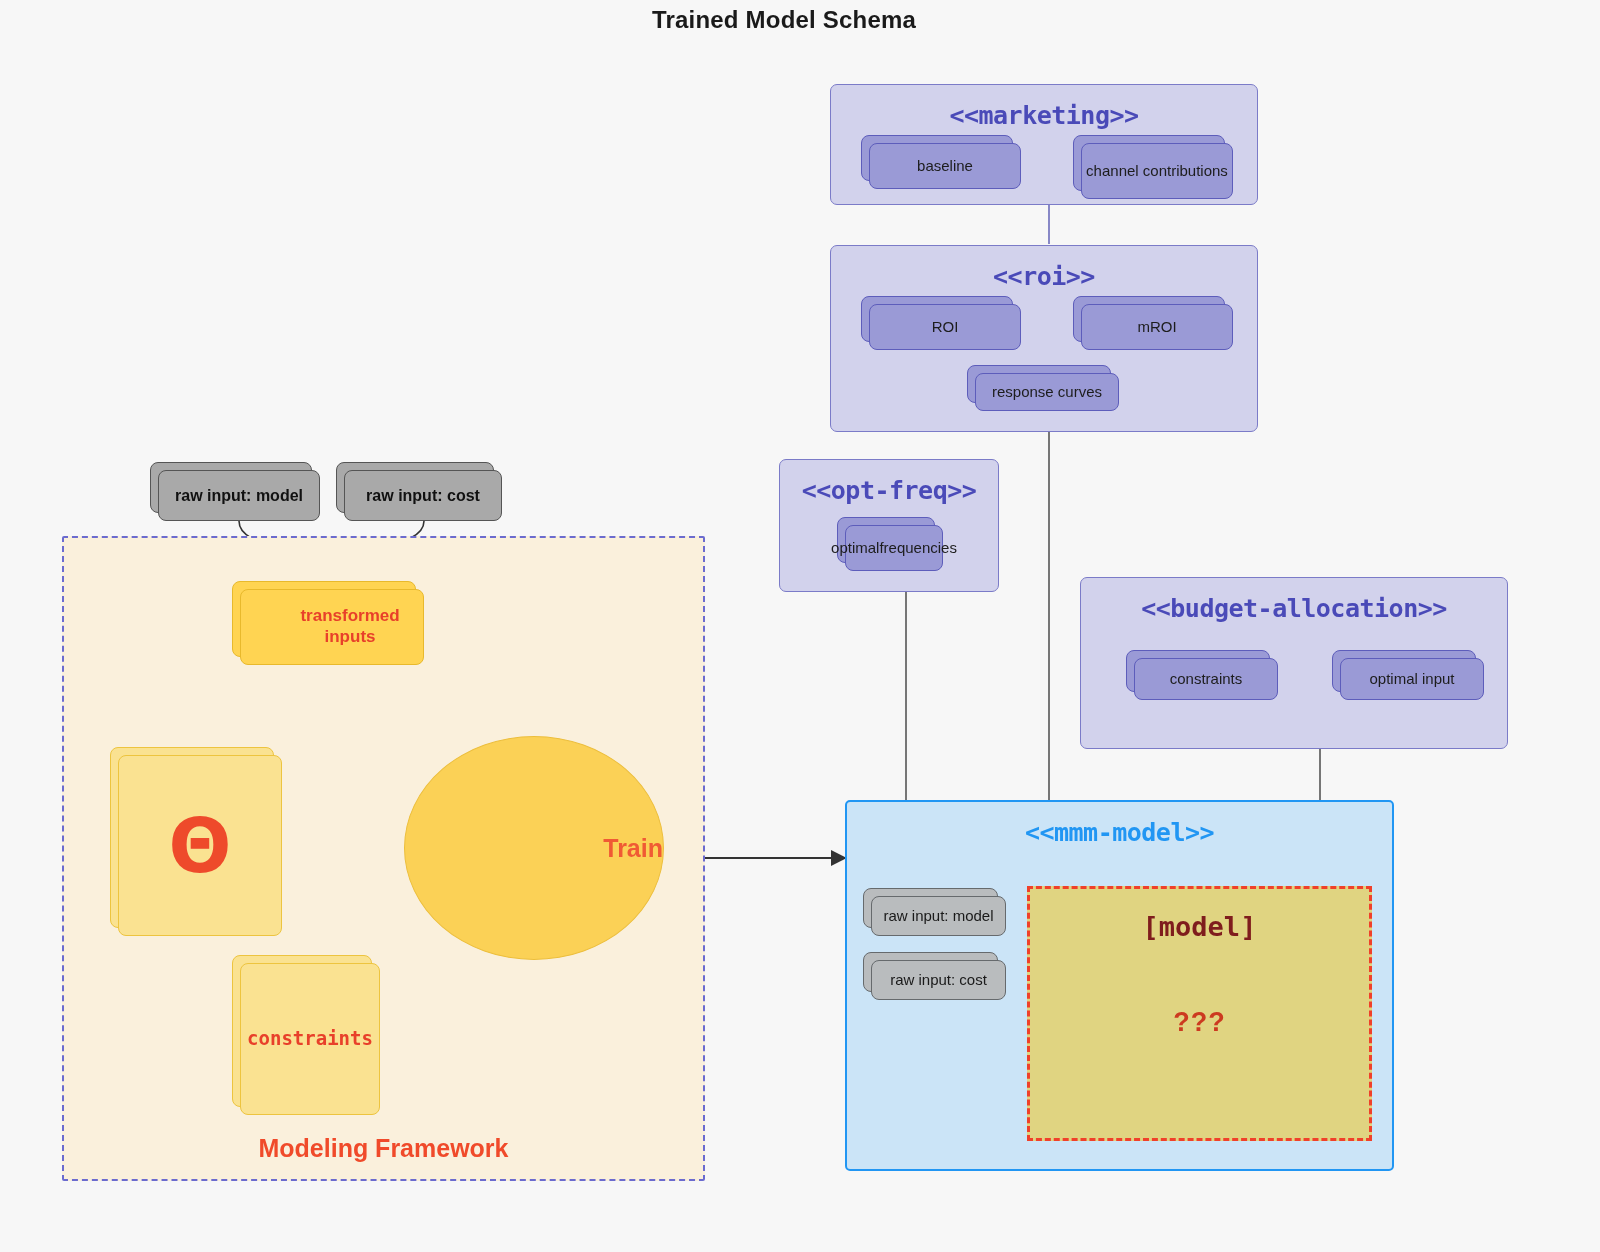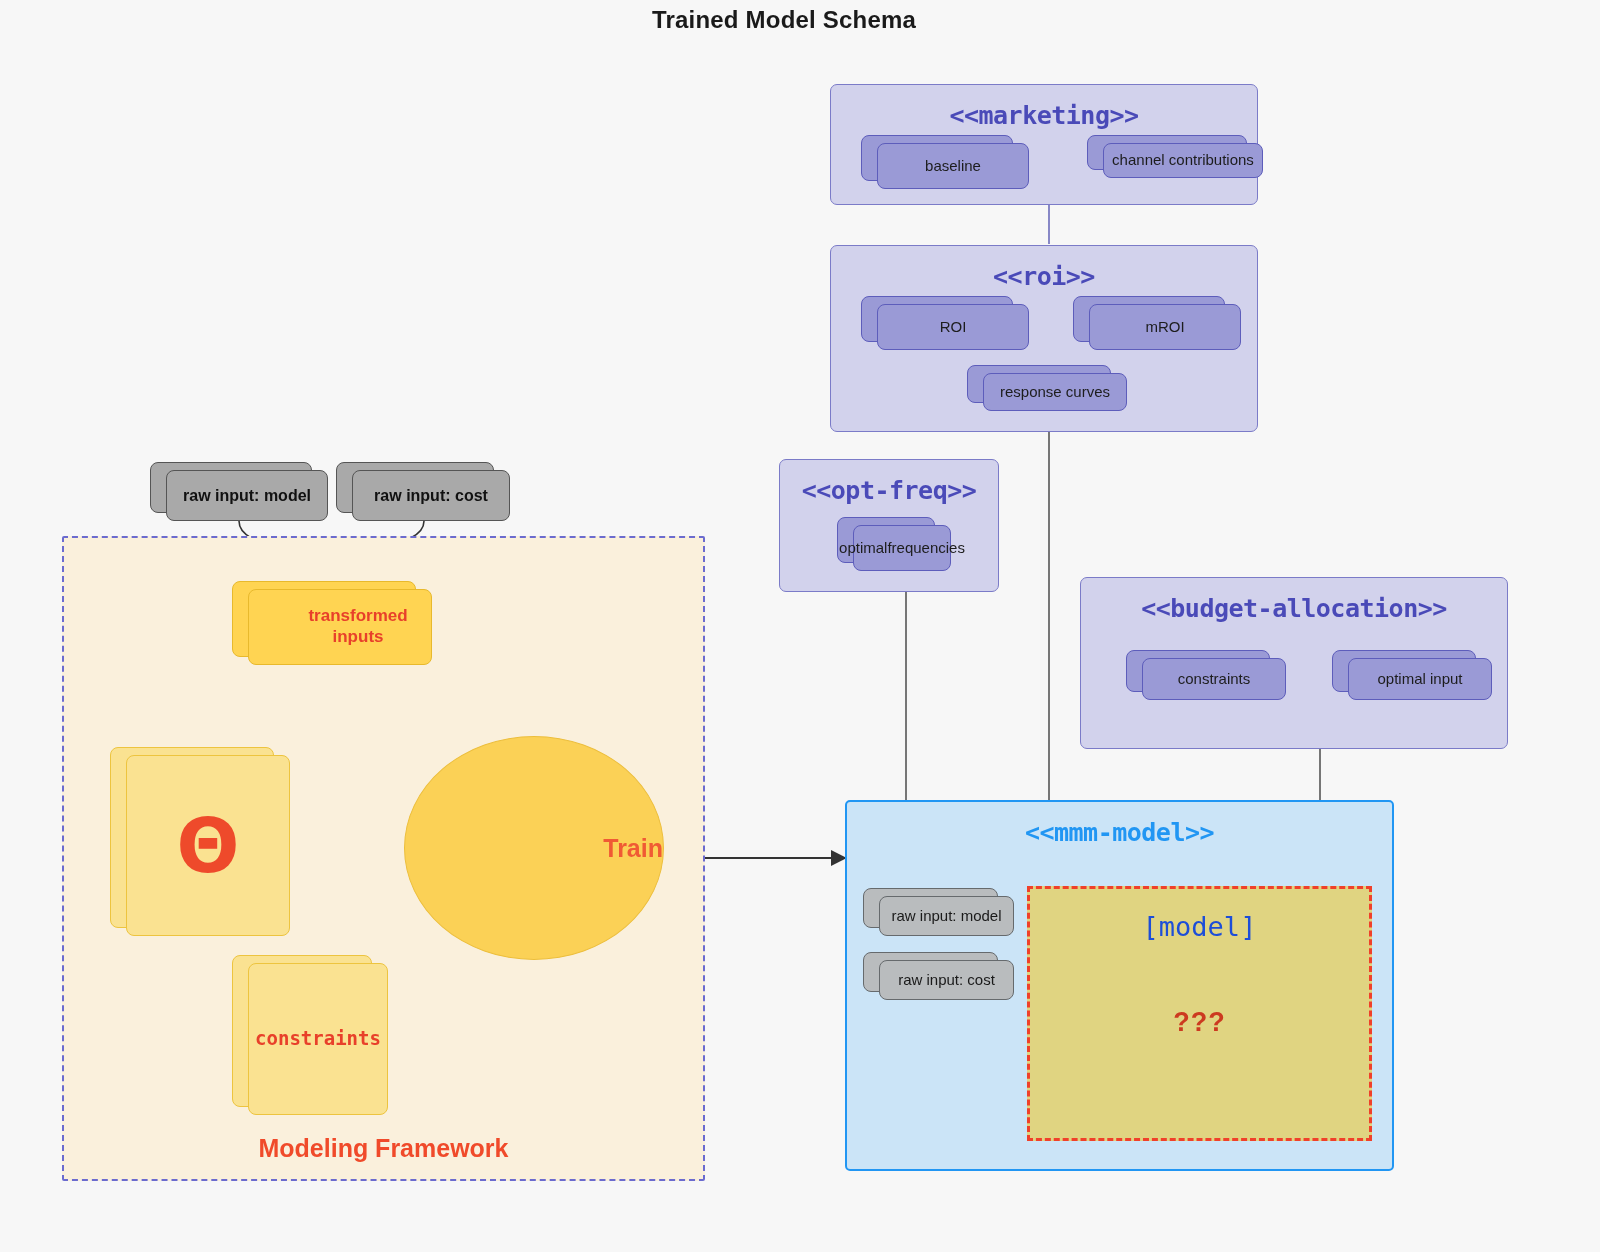--- a/index.html
+++ b/index.html
@@ -78,21 +78,20 @@
     left: 8px; top: 8px;
     width: calc(100% - 8px);
     height: calc(100% - 8px);
     border-radius: 8px;
     box-sizing: border-box;
     display: flex;
     align-items: center;
     justify-content: center;
     text-align: center;
     line-height: 1.22;
-    margin-left: 8px;
   }
   
   .node-purple .back,
   .node-purple .front {
     background: #9a9ad6;
     border: 1.6px solid #5d5dbb;
   }
   .node-purple .front {
     color: #1d1d1d;
     font-size: 15px;
@@ -205,24 +204,24 @@
     position: absolute;
     background: #e0d481;
     border: 3px dashed #f0402a;
     box-sizing: border-box;
   }
   .model-label {
     position: absolute;
     left: 0; right: 0;
     top: 22px;
     text-align: center;
-    color: #1d4ed8;
+    color: #7f1d1d;
     font-family: "DejaVu Sans Mono", monospace;
     font-size: 27px;
-    font-weight: normal;
+    font-weight: bold;
   }
   .model-unknown {
     position: absolute;
     left: 0; right: 0;
     top: 118px;
     text-align: center;
     color: #cc3a20;
     font-size: 27px;
     font-weight: bold;
     letter-spacing: 1px;
@@ -277,21 +276,21 @@
   </svg>
 
   <div class="title">Trained Model Schema</div>
 
   <div class="pkg" style="left:830px; top:84px; width:428px; height:121px;">
     <div class="pkg-title">&lt;&lt;marketing&gt;&gt;</div>
     <div class="stack node-purple" style="left:30px; top:50px; width:160px; height:54px;">
       <div class="back"></div>
       <div class="front">baseline</div>
     </div>
-    <div class="stack node-purple" style="left:256px; top:50px; width:160px; height:43px;padding-left:8px;">
+    <div class="stack node-purple" style="left:242px; top:50px; width:160px; height:64px;">
       <div class="back"></div>
       <div class="front">channel contributions</div>
     </div>
   </div>
 
   <div class="pkg" style="left:830px; top:245px; width:428px; height:187px;">
     <div class="pkg-title">&lt;&lt;roi&gt;&gt;</div>
     <div class="stack node-purple" style="left:242px; top:50px; width:160px; height:54px;">
       <div class="back"></div>
       <div class="front">mROI</div>

